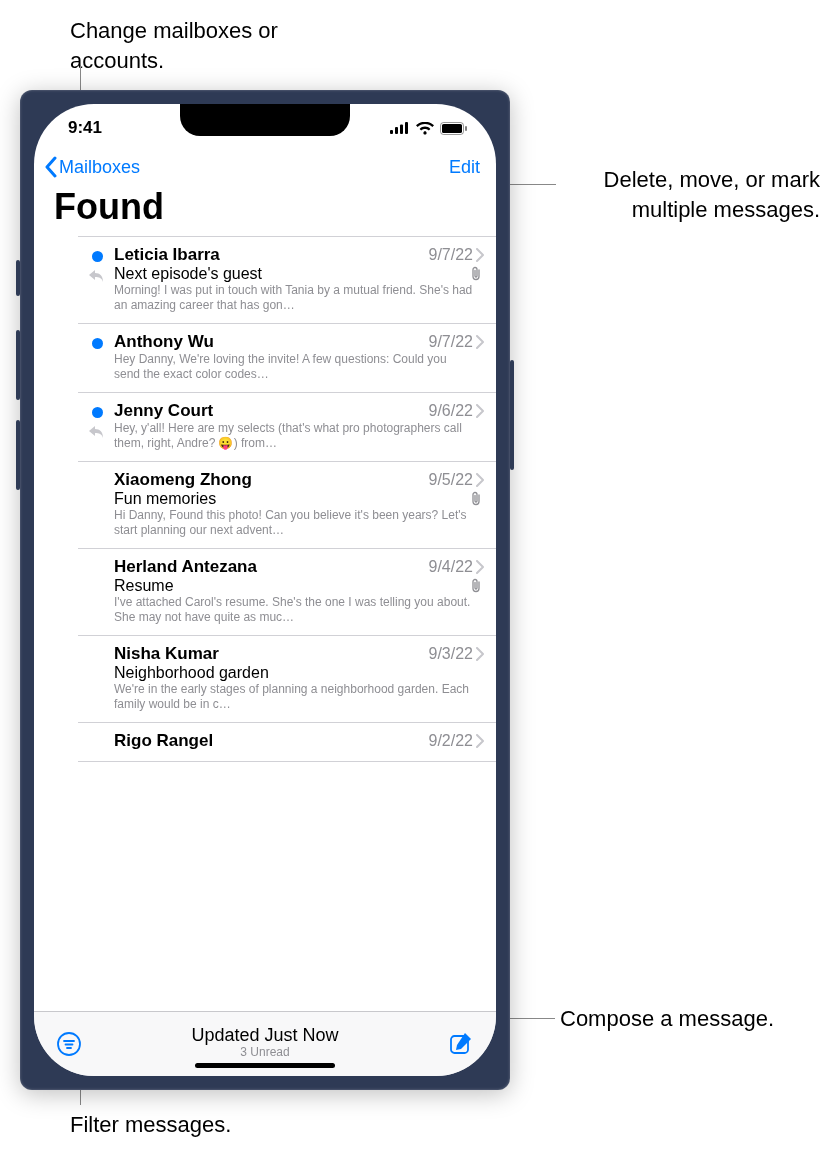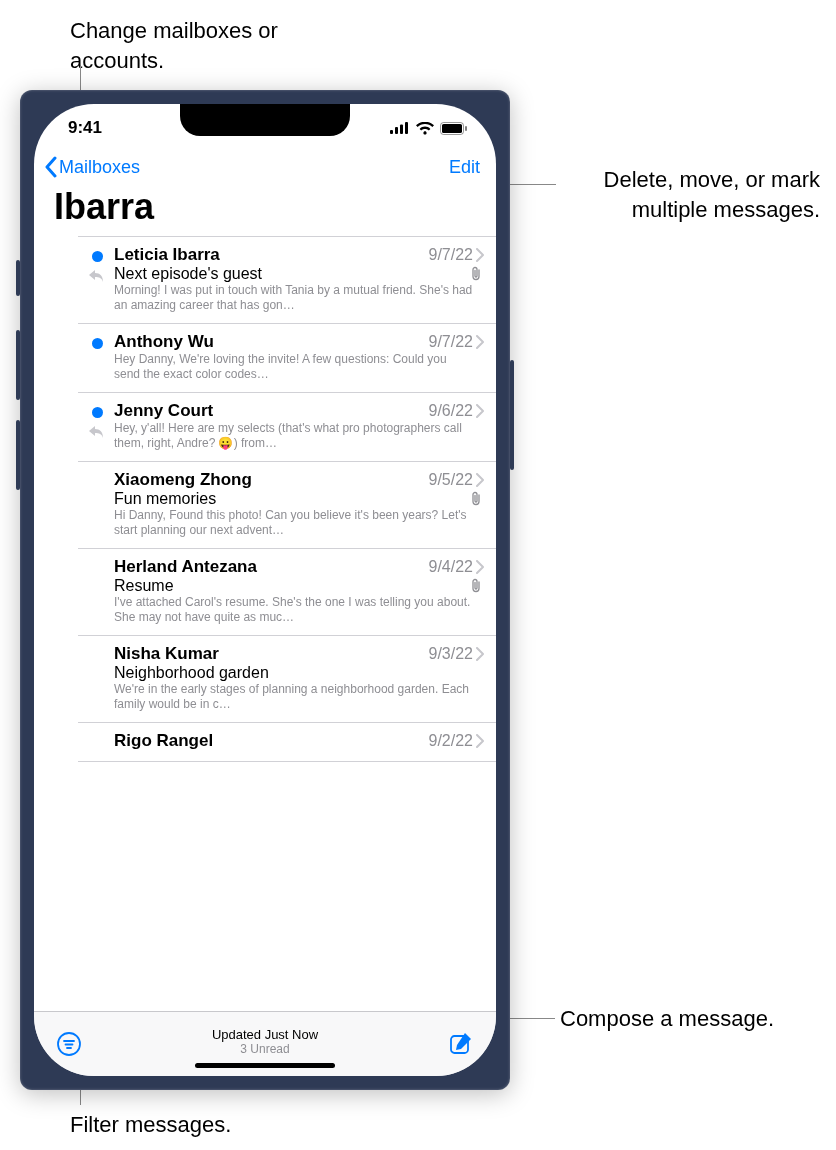--- a/index.html
+++ b/index.html
@@ -141,21 +141,21 @@
     padding: 0 22px;
     flex-shrink: 0;
     position: relative;
   }
   .tb-center {
     position: absolute;
     left: 50%; top: 50%; transform: translate(-50%,-54%);
     text-align: center;
     line-height: 1.15;
   }
-  .tb-center .updated { font-size: 13px; color: #000; }
+  .tb-center .updated { font-size: 18px; color: #000; }
   .tb-center .unread { font-size: 12px; color: #8e8e93; }
   .home-ind {
     position: absolute;
     bottom: 8px; left: 50%; transform: translateX(-50%);
     width: 140px; height: 5px; border-radius: 3px; background: #000;
   }
   svg { display: block; }
 </style>
 </head>
 <body>
@@ -204,21 +204,21 @@
     <div class="navbar">
       <div class="navback">
         <svg width="14" height="22" viewBox="0 0 14 22">
             <path d="M11 2 L3 11 L11 20" stroke="#007aff" stroke-width="3" fill="none" stroke-linecap="round" stroke-linejoin="round"></path>
           </svg>
         <span>Mailboxes</span>
       </div>
       <span>Edit</span>
     </div>
 
-    <div class="title">Ibarra</div>
+    <div class="title">Found</div>
 
     <div class="list" id="list">
         <div class="msg">
           <span class="dot"></span>
           <span class="reply-ind">
             <svg width="16" height="14" viewBox="0 0 16 14">
               <path d="M7 1 L1 6 L7 11 V8 C11 8 14 9 15 13 C15 7 12 4 7 4 Z" fill="#c7c7cc"></path>
             </svg>
           </span>
           <div class="row1">

